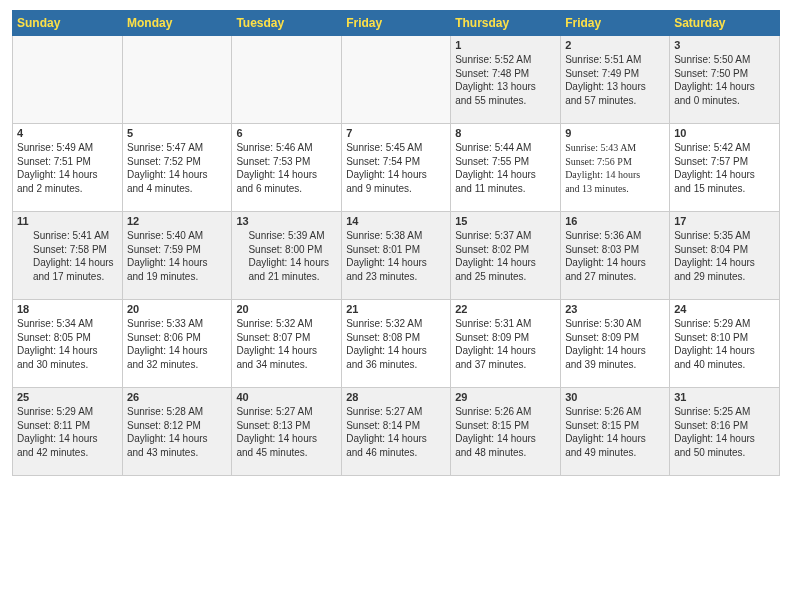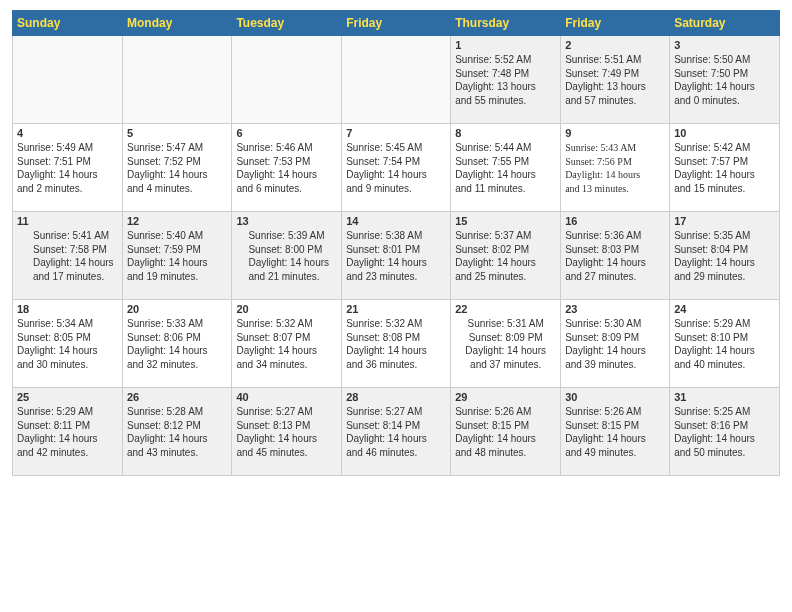--- a/index.html
+++ b/index.html
@@ -275,21 +275,21 @@
           </td>
           <td>
             <span class="day-number">21</span>
             <div class="day-info" style="white-space: pre-line;">Sunrise: 5:32 AM
 Sunset: 8:08 PM
 Daylight: 14 hours
 and 36 minutes.</div>
           </td>
           <td>
             <span class="day-number">22</span>
-            <div class="day-info" style="white-space: pre-line; text-align: center;">Sunrise: 5:31 AM
+            <div class="day-info" style="white-space: pre-line;">Sunrise: 5:31 AM
 Sunset: 8:09 PM
 Daylight: 14 hours
 and 37 minutes.</div>
           </td>
           <td>
             <span class="day-number">23</span>
             <div class="day-info" style="white-space: pre-line;">Sunrise: 5:30 AM
 Sunset: 8:09 PM
 Daylight: 14 hours
 and 39 minutes.</div>

